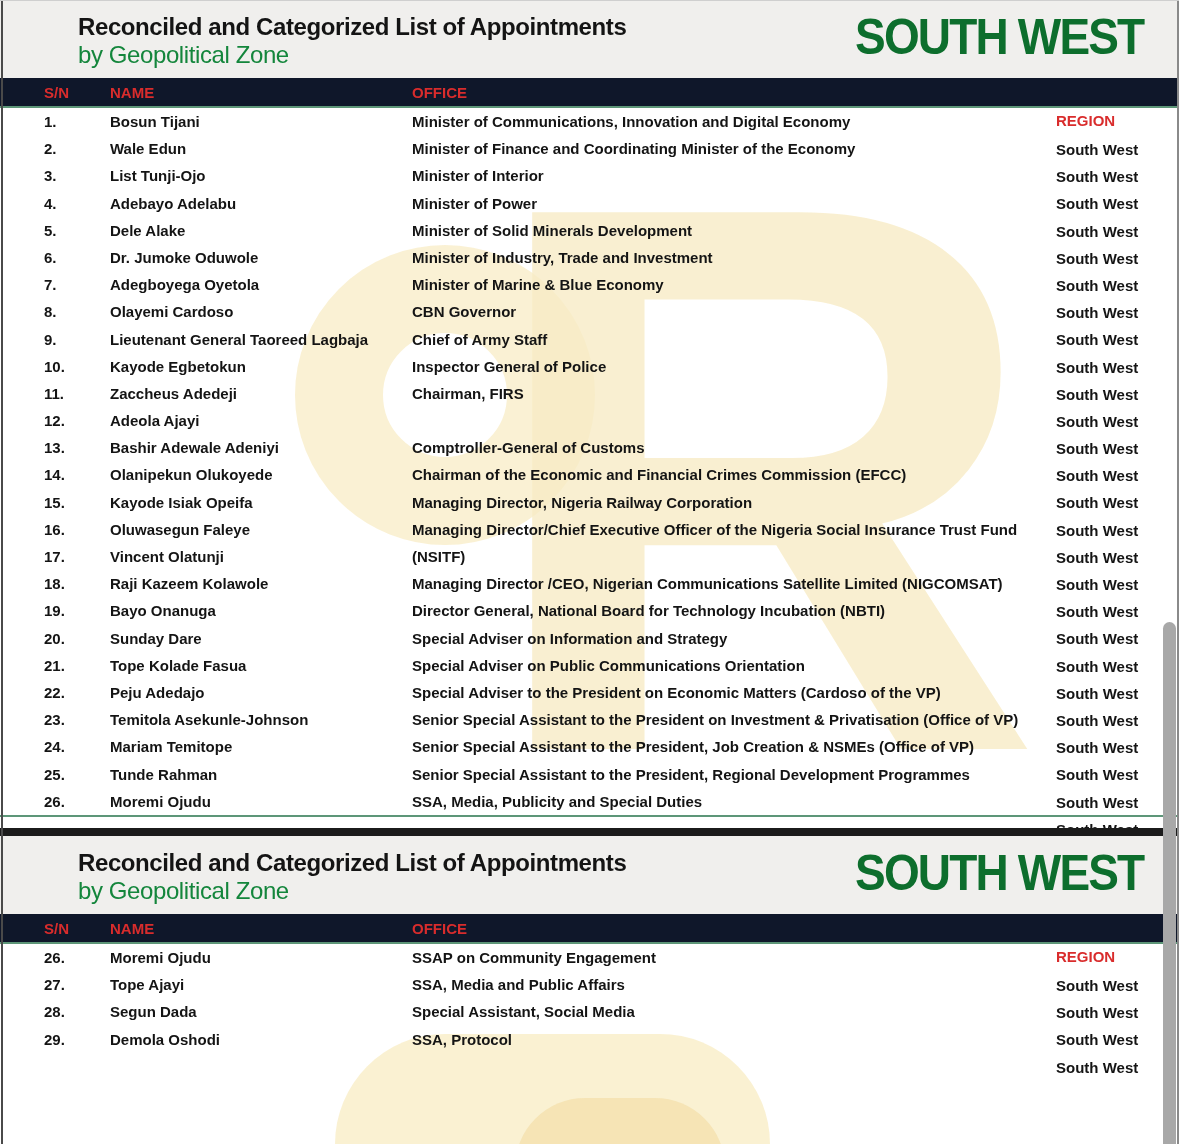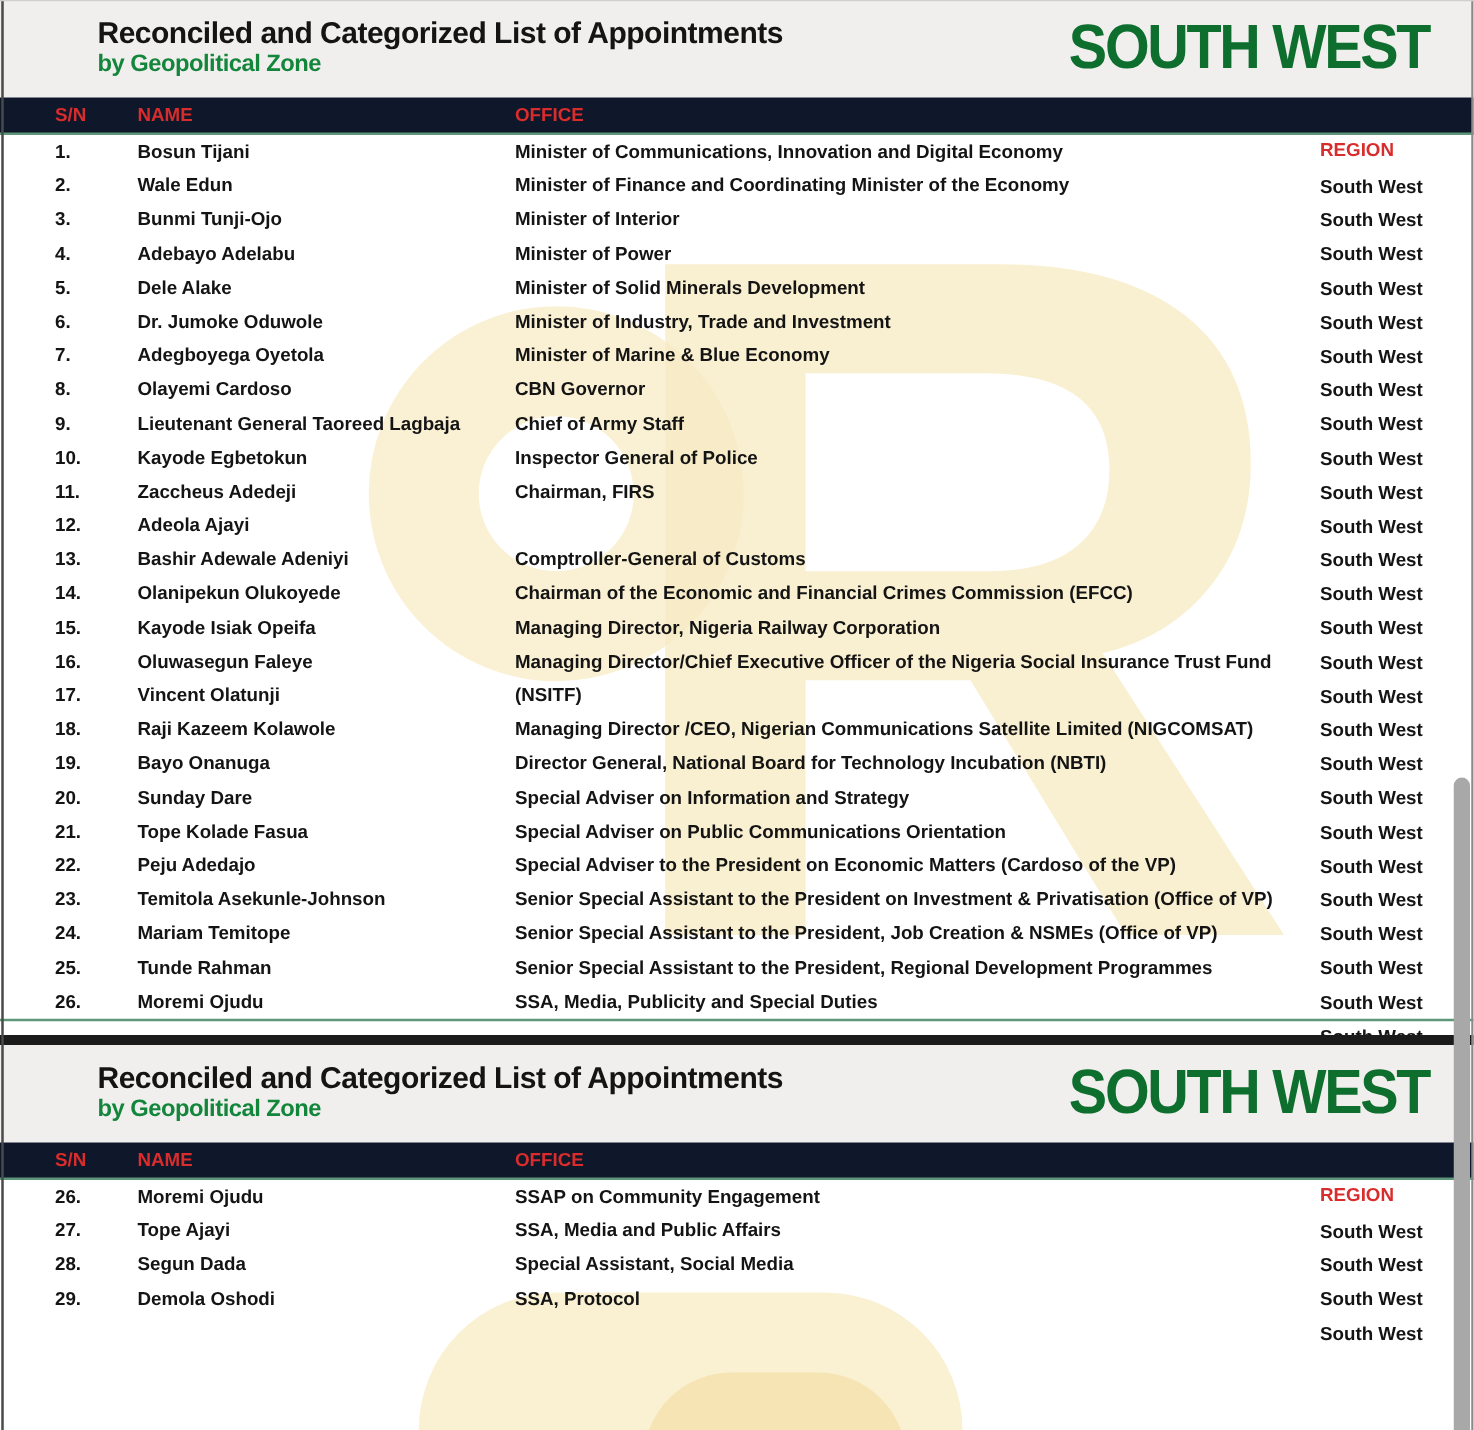--- a/index.html
+++ b/index.html
@@ -27,21 +27,21 @@
   .page{position:relative;width:1179px;background:#fff;overflow:hidden;}
   .page-1{height:828px;}
   .page-2{height:308px;}
 
   .page-divider{width:1179px;height:8px;background:var(--divider-black);position:relative;z-index:40;}
 
   
   .header-band{position:relative;width:100%;height:78px;background:var(--band-gray);z-index:5;}
   .title-block{position:absolute;left:42px;top:13px;line-height:1.18;margin-left:36px;}
   .title-line1{font-size:24px;font-weight:bold;letter-spacing:-0.4px;color:var(--text-black);}
-  .title-line2{font-size:19px;font-weight:bold;letter-spacing:-0.4px;color:var(--title-green);}
+  .title-line2{font-size:24px;font-weight:normal;letter-spacing:-0.4px;color:var(--title-green);}
   .region-logo{position:absolute;right:36px;top:8px;font-size:50px;font-weight:bold;
     letter-spacing:-2px;color:var(--brand-green);transform:scaleX(0.92);transform-origin:right center;
     white-space:nowrap;}
 
   
   .colhead{position:relative;width:100%;height:30px;background:#0f172a;border-bottom:2px solid var(--rule-green);z-index:5;}
   .colhead span{position:absolute;top:0;line-height:30px;font-size:15px;font-weight:bold;color:var(--header-red);letter-spacing:0;}
   .c-sn{left:44px;}
   .c-name{left:110px;text-align:center;}
   .c-office{left:412px;}
@@ -104,21 +104,21 @@
 
   <div class="row">
     <span class="c-sn">2.</span>
     <span class="c-name">Wale Edun</span>
     <span class="c-office">Minister of Finance and Coordinating Minister of the Economy</span>
     <span class="c-region">South West</span>
   </div>
 
   <div class="row">
     <span class="c-sn">3.</span>
-    <span class="c-name">Bunmi Tunji-Ojo</span>
+    <span class="c-name">List Tunji-Ojo</span>
     <span class="c-office">Minister of Interior</span>
     <span class="c-region">South West</span>
   </div>
 
   <div class="row">
     <span class="c-sn">4.</span>
     <span class="c-name">Adebayo Adelabu</span>
     <span class="c-office">Minister of Power</span>
     <span class="c-region">South West</span>
   </div>

